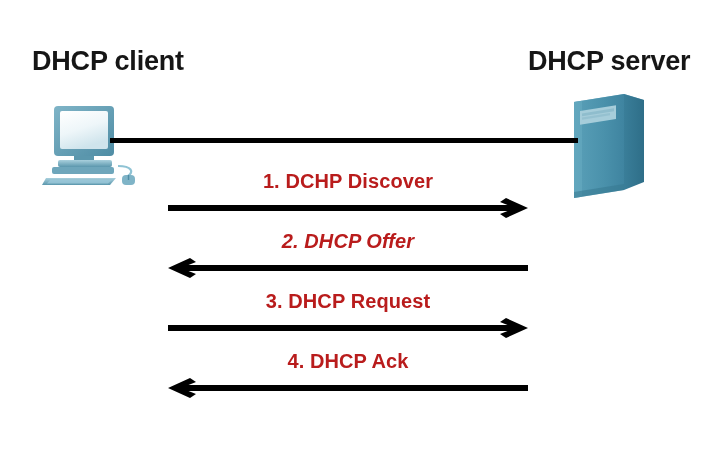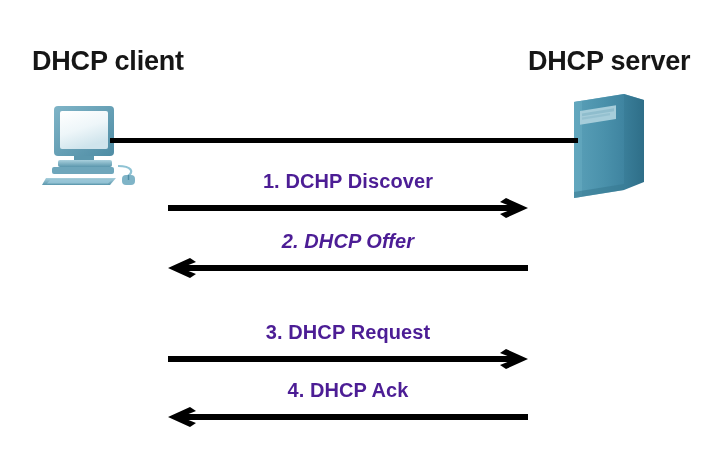--- a/index.html
+++ b/index.html
@@ -58,32 +58,32 @@
 
   
   .msg-row {
     position: absolute;
     left: 162px;
     width: 372px;
     height: 52px;
   }
   #msg-row-1 { top: 170px; }
   #msg-row-2 { top: 230px; font-style: italic; }
-  #msg-row-3 { top: 290px; margin-top: 31px; }
-  #msg-row-4 { top: 350px; margin-top: 29px; }
+  #msg-row-3 { top: 290px; }
+  #msg-row-4 { top: 350px; }
 
   .msg-label {
     position: absolute;
     left: 0;
     top: 0;
     width: 372px;
     text-align: center;
     font-size: 20px;
     font-weight: bold;
-    color: #4c1d95;
+    color: #b91c1c;
     white-space: nowrap;
     letter-spacing: 0.1px;
   }
   .msg-arrow {
     position: absolute;
     left: 0;
     top: 26px;
     width: 372px;
     height: 26px;
   }

